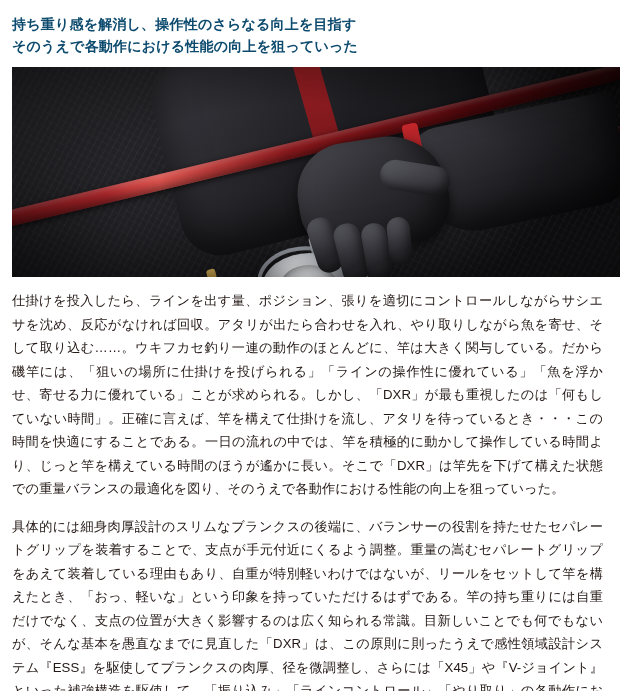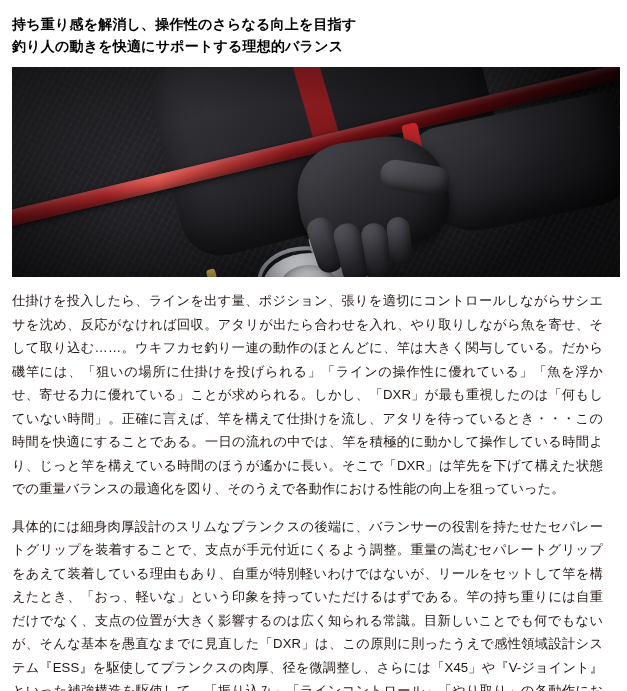--- a/index.html
+++ b/index.html
@@ -21,21 +21,21 @@
     box-sizing: border-box;
     padding: 0 8px;
   }
   .headline {
     margin: 0;
     padding: 14px 4px 0 4px;
     font-size: 14px;
     font-weight: bold;
     line-height: 1.55;
     letter-spacing: 0.2px;
-    color: #000000;
+    color: #0c4a6e;
   }
   .headline .line {
     display: block;
   }
   .hero {
     margin: 10px 4px 0 4px;
     width: 608px;
     height: 210px;
     position: relative;
     overflow: hidden;
@@ -217,21 +217,21 @@
     margin-bottom: 0;
   }
 </style>
 </head>
 <body>
 
 <div class="page">
 
   <h1 class="headline">
     <span class="line">持ち重り感を解消し、操作性のさらなる向上を目指す</span>
-    <span class="line">釣り人の動きを快適にサポートする理想的バランス</span>
+    <span class="line">そのうえで各動作における性能の向上を狙っていった</span>
   </h1>
 
   <div class="hero">
     <div class="bg"></div>
     <div class="fabric"></div>
     <div class="sleeve"></div>
     <div class="stripe-red"></div>
 
     <div class="rod"></div>
     <div class="rod-thin"></div>

